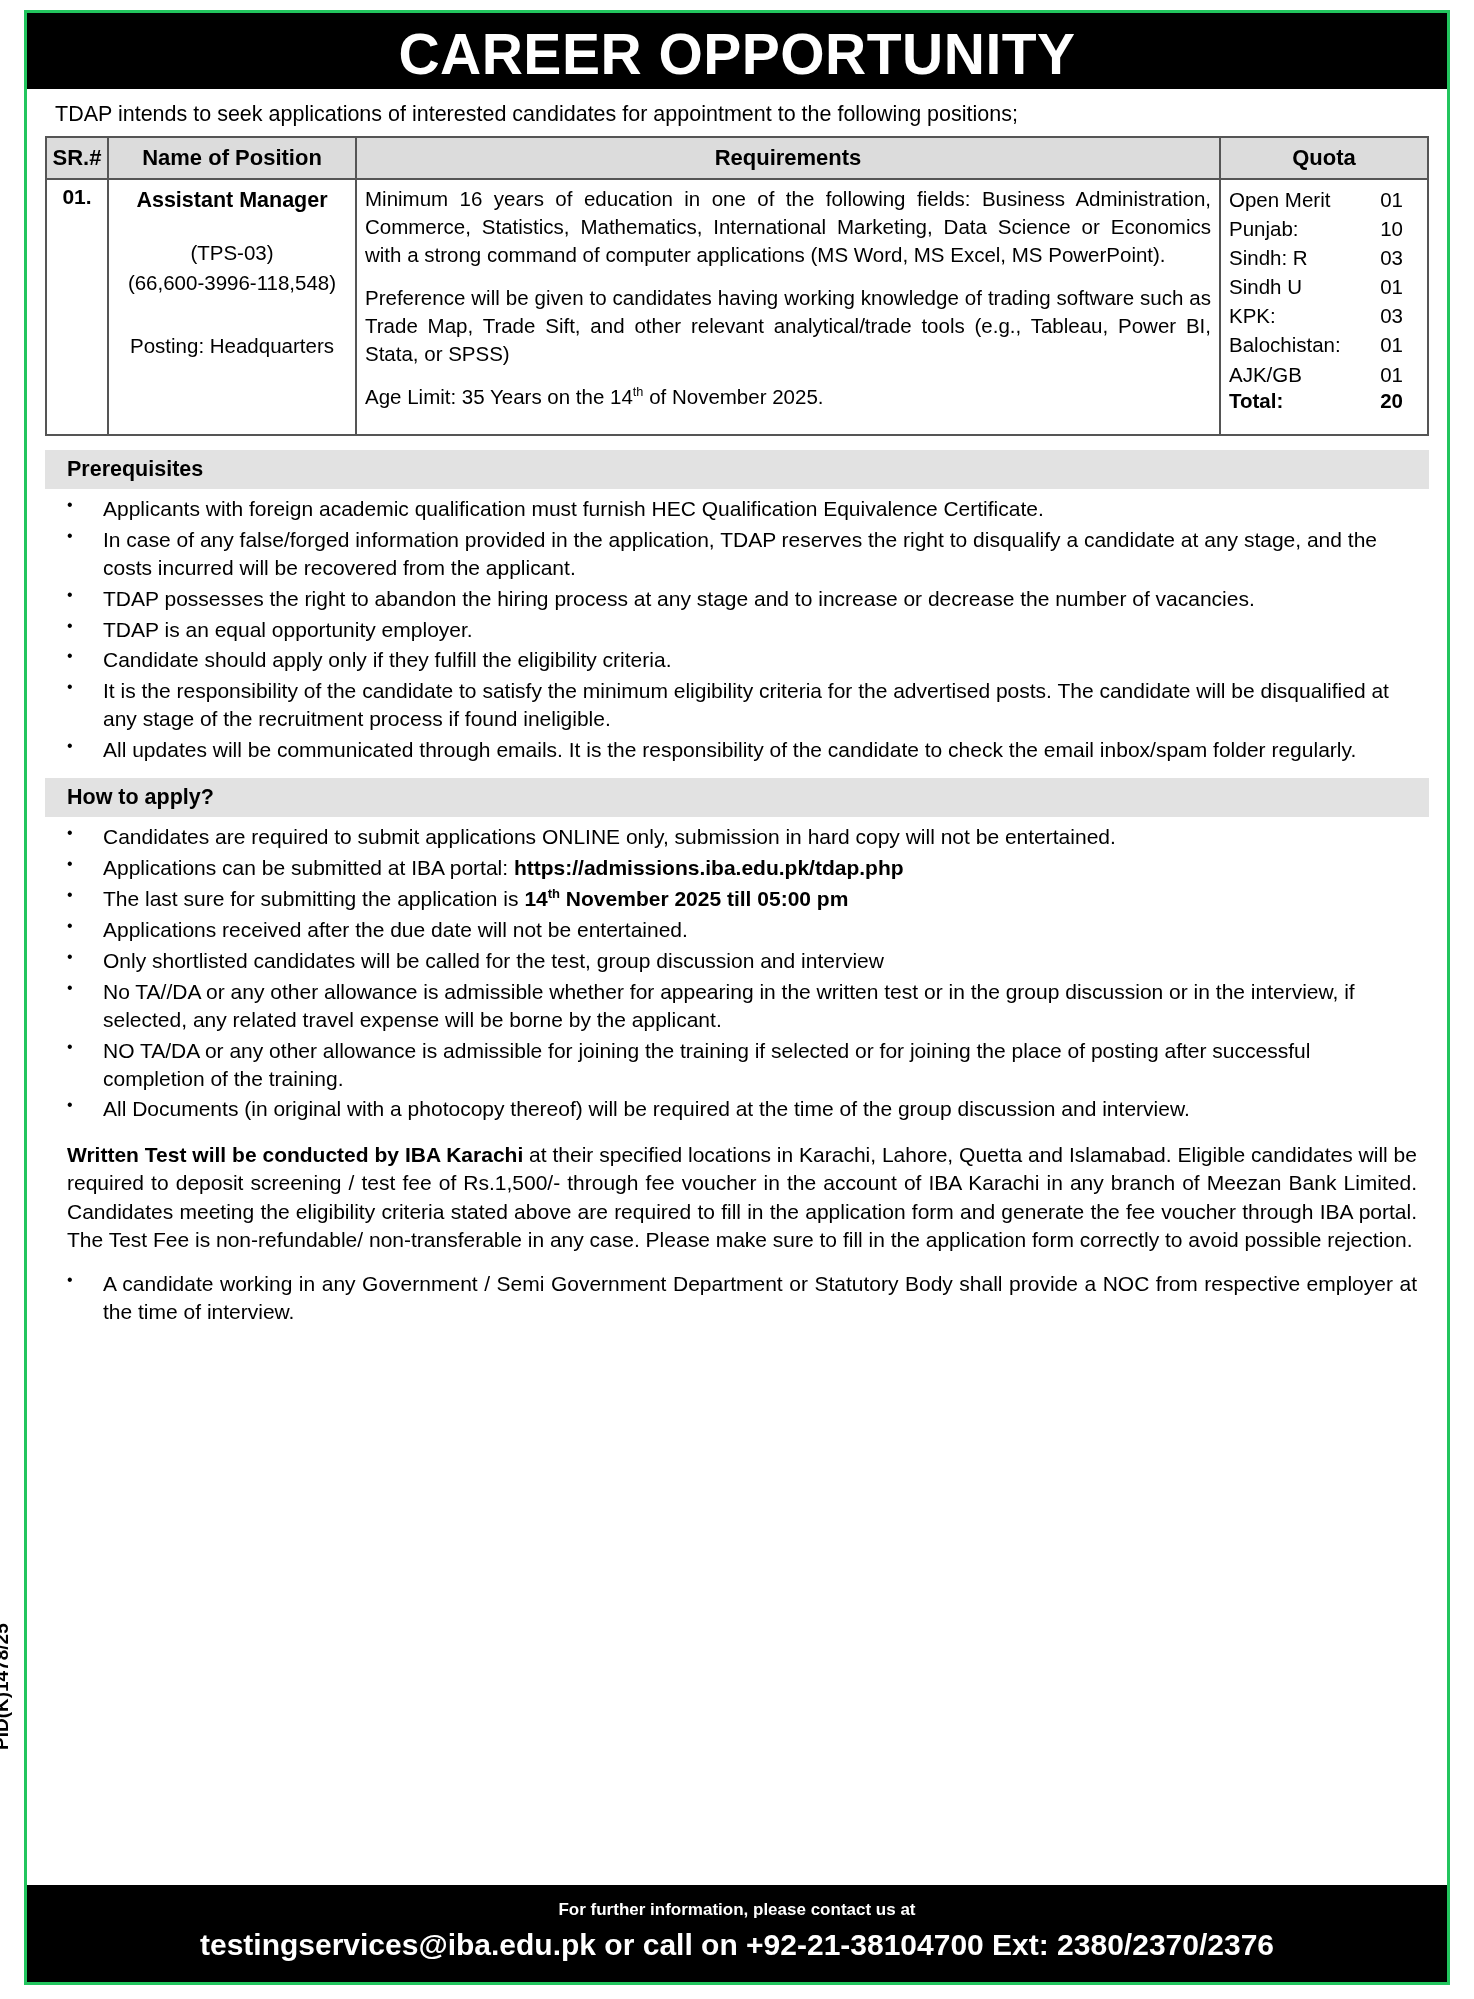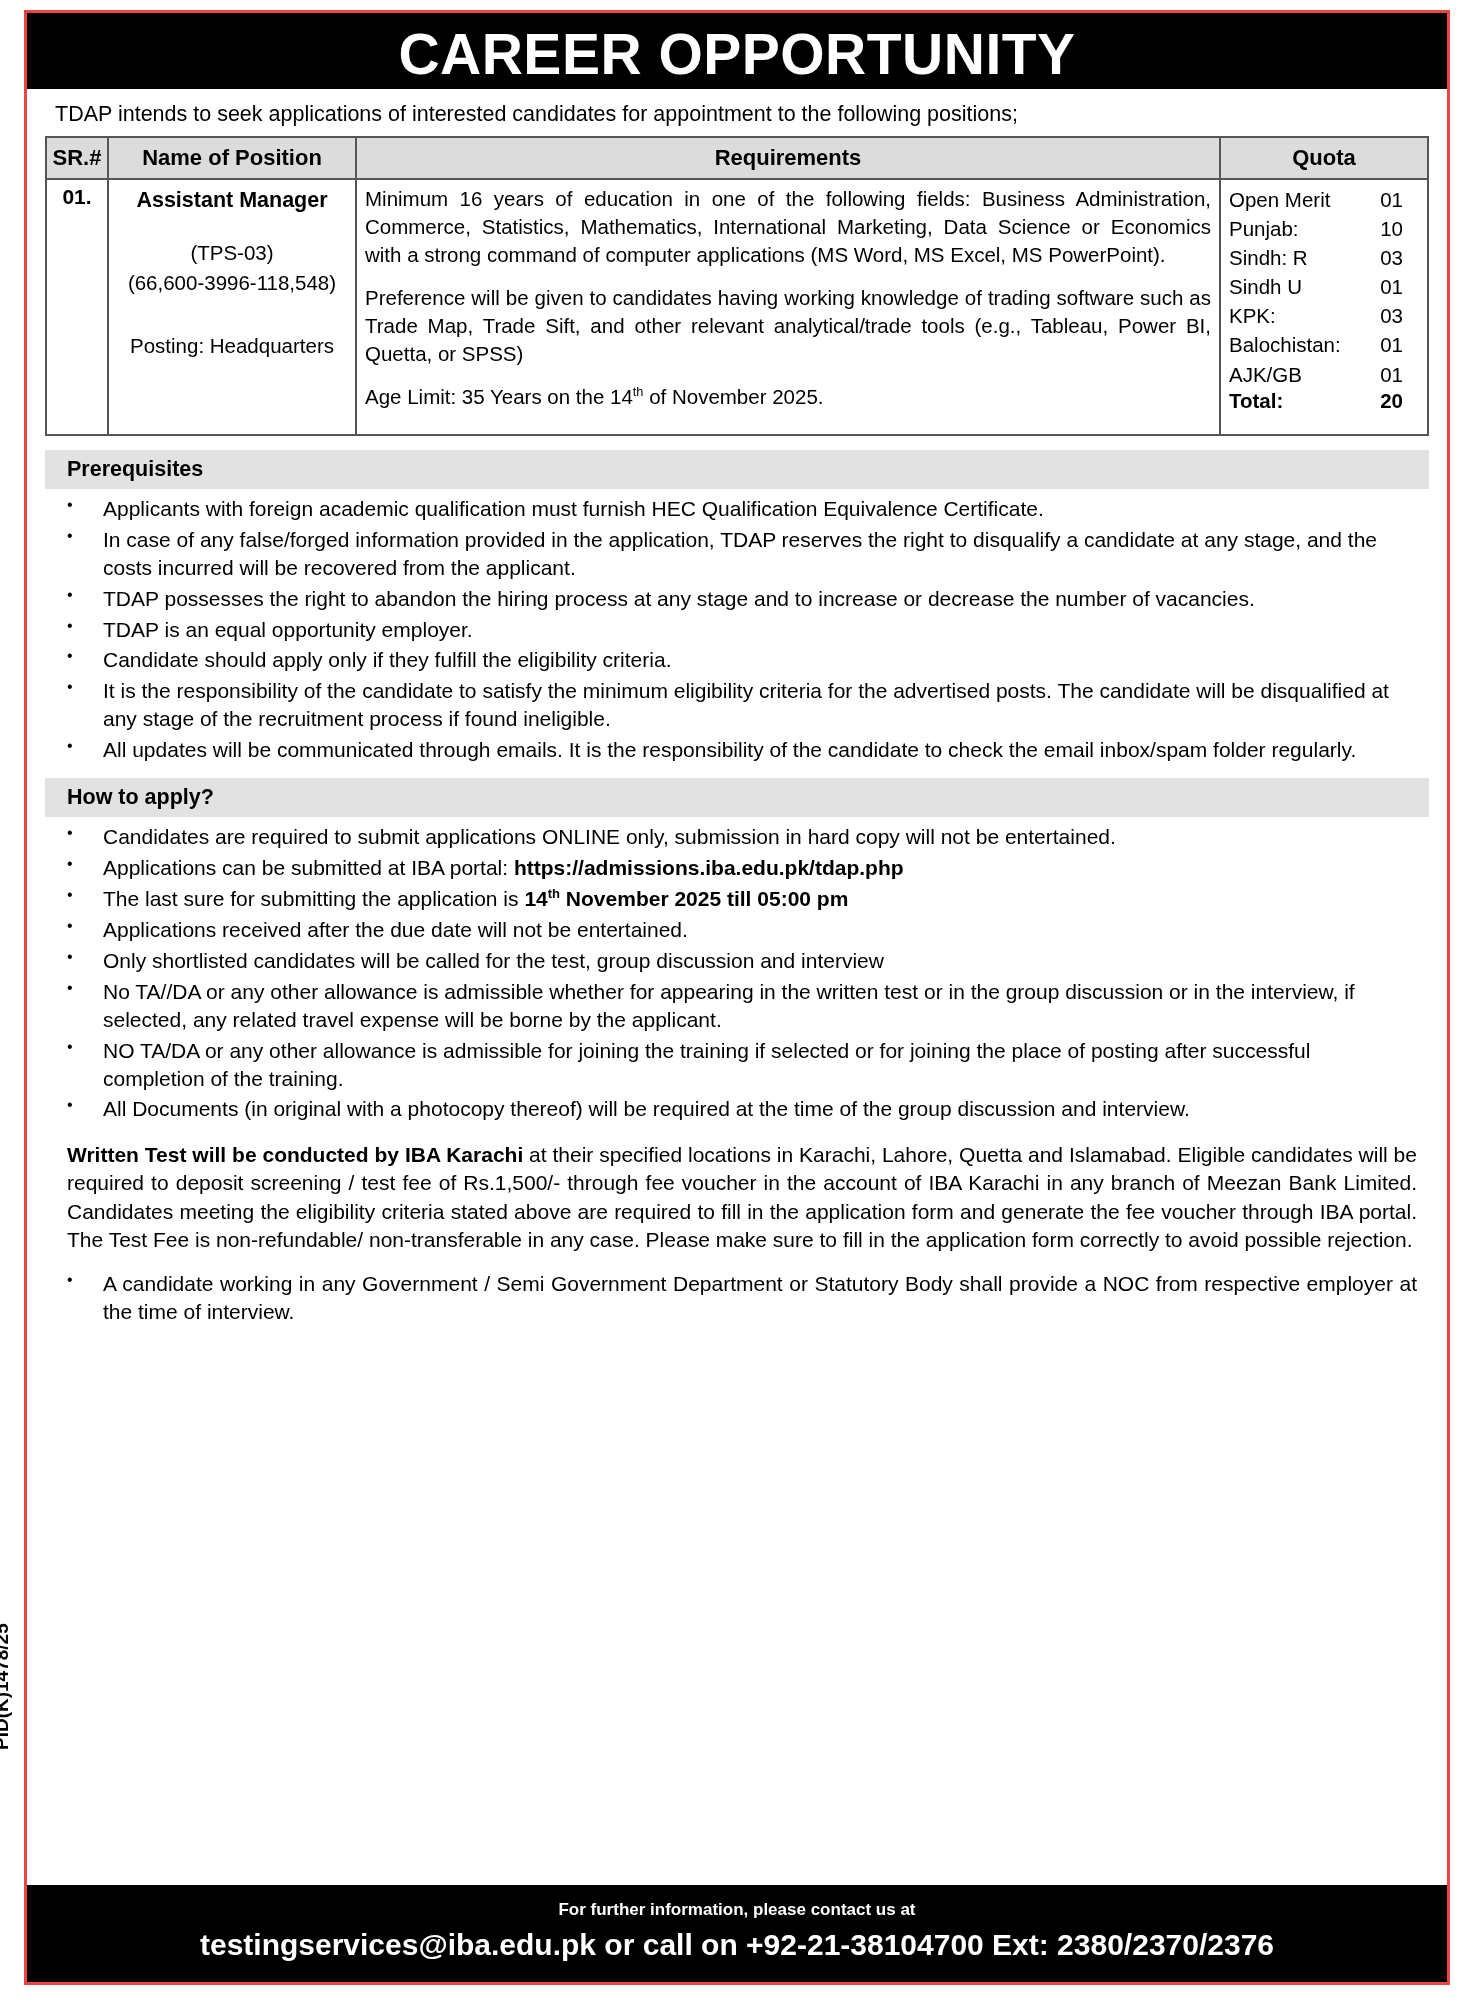--- a/index.html
+++ b/index.html
@@ -19,21 +19,21 @@
     background: #fff;
     overflow: hidden;
   }
   
   .frame {
     position: absolute;
     left: 24px;
     top: 10px;
     width: 1426px;
     height: 1975px;
-    border: 3px solid #ef4444;
+    border: 3px solid #22c55e;
     box-sizing: border-box;
     background: #fff;
   }
   .inner {
     position: absolute;
     left: 0; top: 0; right: 0; bottom: 0;
     padding: 0;
   }
 
   
@@ -247,21 +247,21 @@
           <tr>
             <td class="sr">01.</td>
             <td class="name">
               <span class="pos-title">Assistant Manager</span>
               <span class="pos-grade">(TPS-03)</span>
               <span class="pos-scale">(66,600-3996-118,548)</span>
               <span class="pos-posting">Posting: Headquarters</span>
             </td>
             <td class="req">
               <p>Minimum 16 years of education in one of the following fields: Business Administration, Commerce, Statistics, Mathematics, International Marketing, Data Science or Economics with a strong command of computer applications (MS Word, MS Excel, MS PowerPoint).</p>
-              <p>Preference will be given to candidates having working knowledge of trading software such as Trade Map, Trade Sift, and other relevant analytical/trade tools (e.g., Tableau, Power BI, Quetta, or SPSS)</p>
+              <p>Preference will be given to candidates having working knowledge of trading software such as Trade Map, Trade Sift, and other relevant analytical/trade tools (e.g., Tableau, Power BI, Stata, or SPSS)</p>
               <p class="nojust"><span>Age Limit: 35 Years on the 14</span><sup>th</sup><span> of November 2025.</span></p>
             </td>
             <td class="quota">
               <div class="quota-row">
                 <span>Open Merit</span>
                 <span>01</span>
               </div>
               <div class="quota-row">
                 <span>Punjab:</span>
                 <span>10</span>

